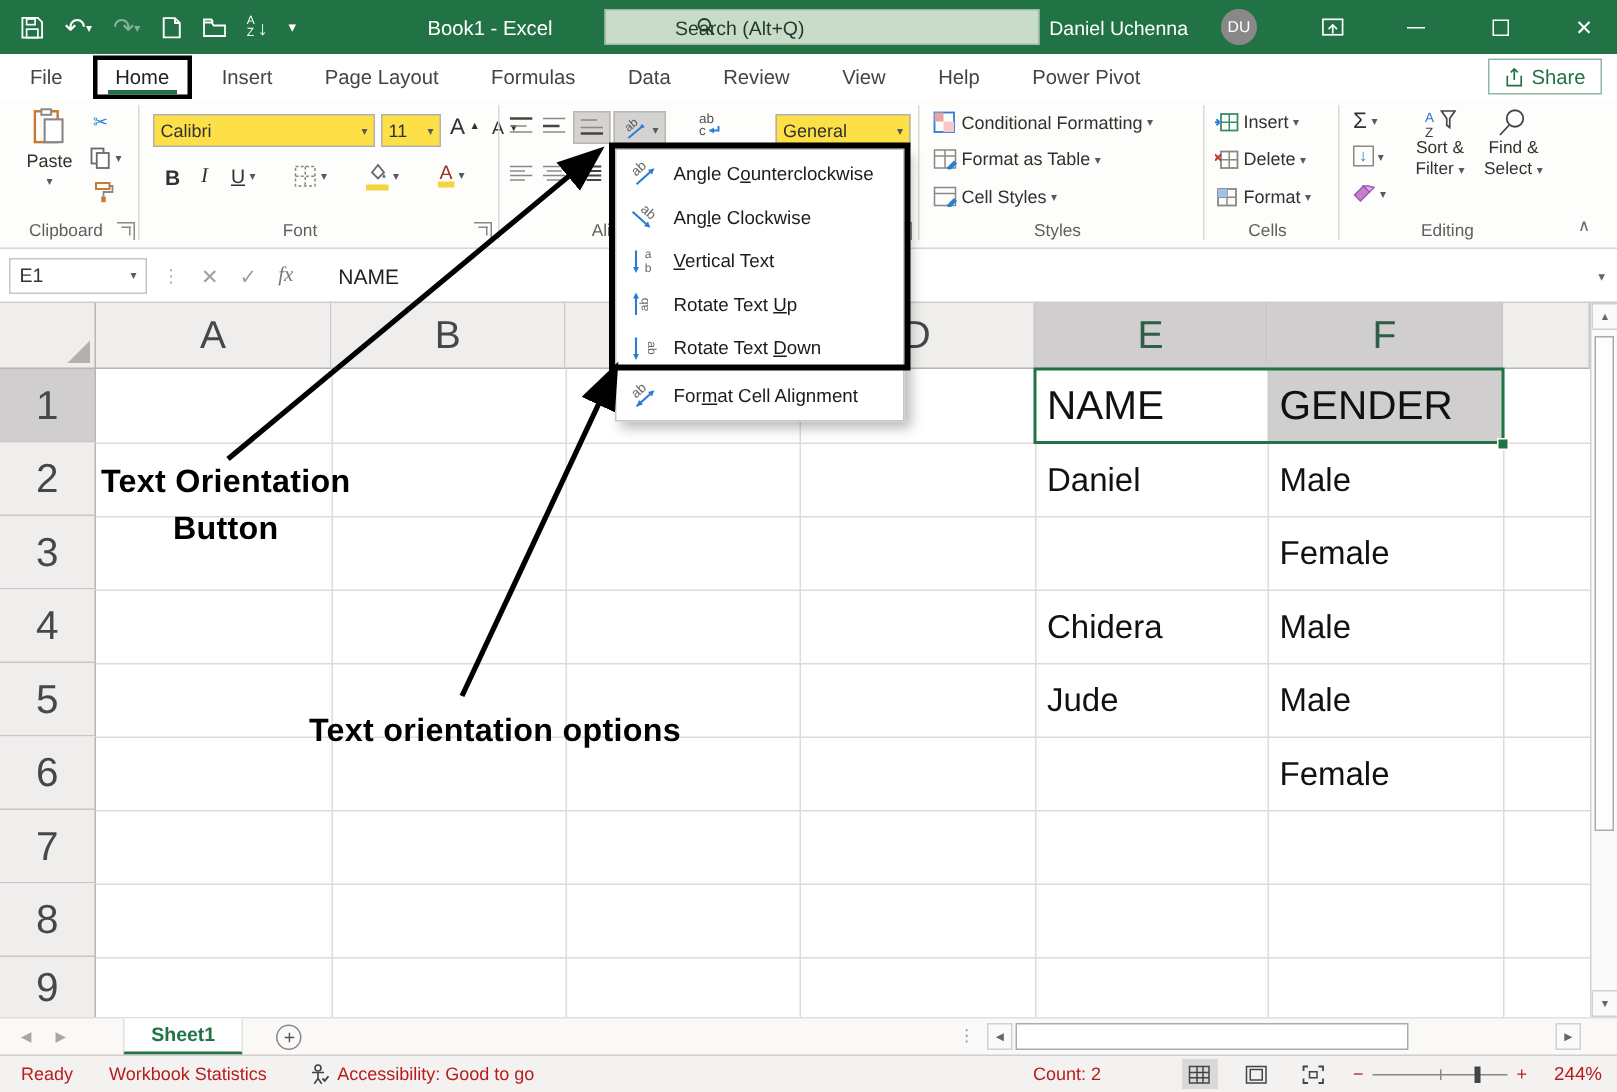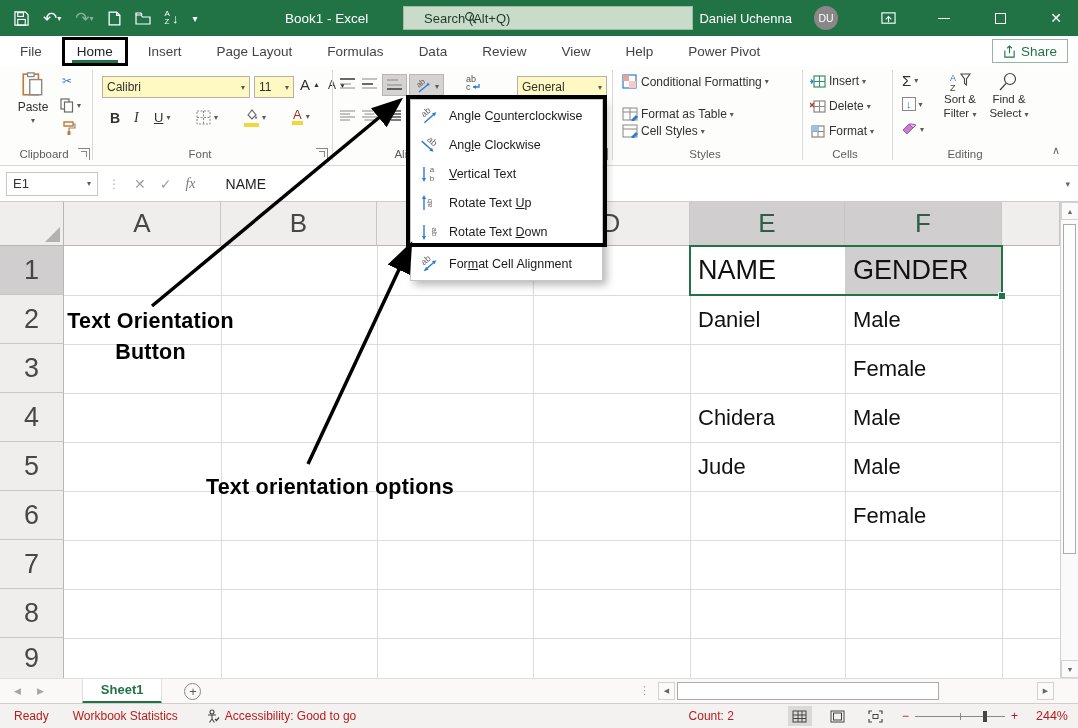--- a/index.html
+++ b/index.html
@@ -9,21 +9,21 @@
 
   
   .titlebar { position:absolute; left:0; top:0; width:1078px; height:36px; background:#217346;
               display:flex; align-items:center; color:#fff; font-size:13px; }
   .qat { display:flex; align-items:center; gap:14px; padding-left:14px; }
   .qat .qbtn { display:flex; align-items:center; color:#fff; font-size:15px; cursor:default; }
   .qat svg { display:block; }
   .dim { opacity:.45; }
   .tb-title { position:absolute; left:285px; top:0; height:36px; display:flex; align-items:center; font-size:13.5px; }
   .searchbox { position:absolute; left:403px; top:6px; width:290px; height:24px; background:#C9DCC9;
-               border:1px solid #9CBCA4; display:flex; align-items:center; padding-left:20px; }
+               border:1px solid #9CBCA4; display:flex; align-items:center; padding-left:46px; }
   .searchbox svg { position:absolute; left:60px; top:4px; }
   .searchbox input { border:none; background:transparent; outline:none; width:200px; font-size:13px;
                      color:#15301f; font-family:"Liberation Sans",sans-serif; }
   .searchbox input::placeholder { color:#1d3a28; opacity:1; }
   .tb-right { position:absolute; right:0; top:0; height:36px; display:flex; align-items:center; gap:12px; }
   .username { font-size:13px; margin-right:10px; }
   .avatar { width:24px; height:24px; border-radius:50%; background:#8A8886; color:#fff; font-size:10.5px;
             display:flex; align-items:center; justify-content:center; margin-right:16px; }
   .winbtn { width:44px; height:36px; display:flex; align-items:center; justify-content:center; font-size:14px; }
   .maxbox { width:11px; height:11px; border:1.5px solid #fff; }
@@ -42,21 +42,21 @@
   .ribbon { position:absolute; left:0; top:66px; width:1078px; height:100px; background:#FDFDFC;
             border-bottom:1px solid #D8D6D4; font-size:12px; color:#323130; }
   .gsep { position:absolute; top:4px; height:90px; width:1px; background:#DCDAD8; }
   .glabel { position:absolute; top:82px; font-size:11.5px; color:#605E5C; text-align:center; }
   .launcher { position:absolute; top:82px; width:12px; height:12px; border-left:1px solid #8A8886;
               border-bottom:1px solid #8A8886; transform:rotate(180deg); }
   .launcher::after { content:""; position:absolute; left:2px; bottom:2px; width:5px; height:5px;
                      border-left:1px solid #8A8886; border-bottom:1px solid #8A8886; }
   .chev { font-size:8px; color:#5a5a5a; }
   .rbtn { position:absolute; display:flex; align-items:center; gap:3px; color:#323130; }
-  .combo { border:1px solid #B3B0AD; background:#fef9c3; display:flex; align-items:center;
+  .combo { border:1px solid #B3B0AD; background:#fde047; display:flex; align-items:center;
            justify-content:space-between; padding:1px 4px; height:22px; }
   .sel { background:#D5D3D1; border:1px solid #B8B5B2; }
   .icon-letter { font-weight:bold; font-size:14px; }
   .ul-yellow { display:inline-block; border-bottom:4px solid #F3D63C; line-height:1; }
   .two-line { font-size:11.5px; text-align:center; line-height:1.2; }
 
   
   .fbar { position:absolute; left:0; top:166px; width:1078px; height:36px; background:#fff;
           border-bottom:1px solid #CFCDCB; display:flex; align-items:center; }
   .namebox { margin-left:6px; width:92px; height:24px; border:1px solid #C8C6C4; display:flex;
@@ -377,21 +377,21 @@
 
     <span class="rbtn" style="left:622px;top:8px">
       <svg width="16" height="15" viewBox="0 0 16 15">
           <rect x="1" y="1" width="13" height="13" fill="none" stroke="#2B7CD3" stroke-width="1.2"></rect>
           <rect x="1" y="1" width="6" height="6" fill="#E8A3A3"></rect>
           <rect x="7" y="7" width="7" height="7" fill="#F6C8C8"></rect>
         </svg>
       <span>Conditional Formatting</span>
         <span class="chev">▾</span>
     </span>
-    <span class="rbtn" style="left:622px;top:41px">
+    <span class="rbtn" style="left:622px;top:33px">
       <svg width="16" height="14" viewBox="0 0 16 14">
           <rect x="1" y="1" width="14" height="12" fill="none" stroke="#8A8886"></rect>
           <line x1="1" y1="5" x2="15" y2="5" stroke="#8A8886"></line>
           <line x1="8" y1="1" x2="8" y2="13" stroke="#8A8886"></line>
           <path d="M9 13l5-5 2 2-5 5z" fill="#2B7CD3"></path>
         </svg>
       <span>Format as Table</span>
         <span class="chev">▾</span>
     </span>
     <span class="rbtn" style="left:622px;top:58px">

